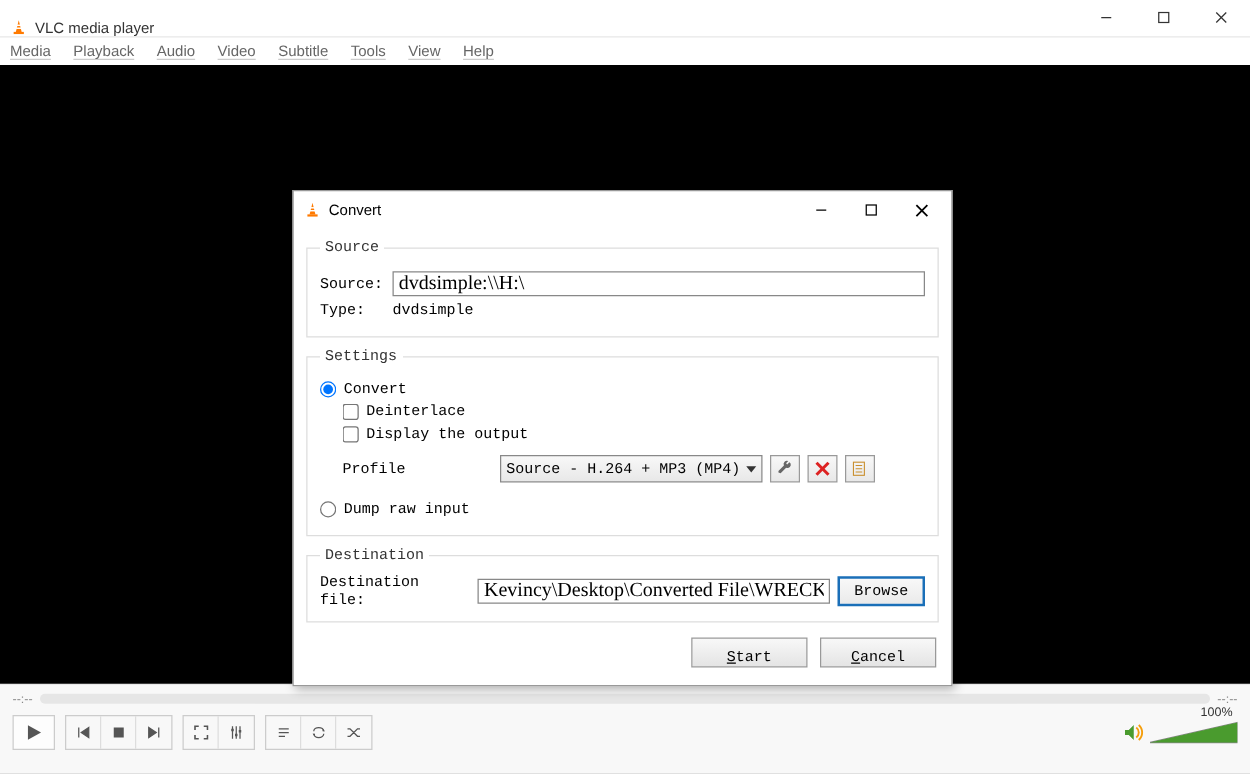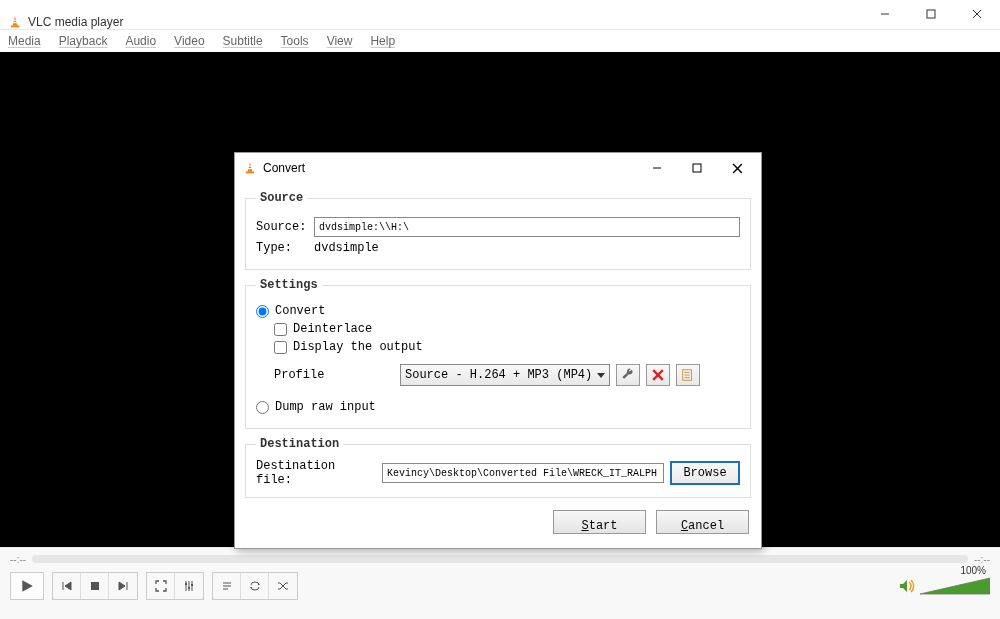--- a/index.html
+++ b/index.html
@@ -146,30 +146,30 @@
     display: flex;
     align-items: center;
     justify-content: center;
   }
   .dlg-body { padding: 4px 10px 10px 10px; }
   fieldset {
     border: 1px solid #ddd;
     margin: 4px 0 8px 0;
     padding: 8px 10px 10px 10px;
   }
-  legend { padding: 0 4px; color: #333; font-weight: bold; }
+  legend { padding: 0 4px; color: #333; }
   .row { display: flex; align-items: center; gap: 8px; margin: 4px 0; }
   .lbl { width: 50px; }
   .text-input {
     flex: 1;
     border: 1px solid #888;
     height: 20px;
     padding: 0 4px;
-    font-family: Liberation Mono, monospace;
-    font-size: 10px;
+    font-family: Liberation Serif, serif;
+    font-size: 16px;
     background: #fff;
   }
   .radio-row, .check-row {
     display: flex;
     align-items: center;
     gap: 6px;
     margin: 4px 0;
   }
   input[type=radio], input[type=checkbox] {
     margin: 0;

